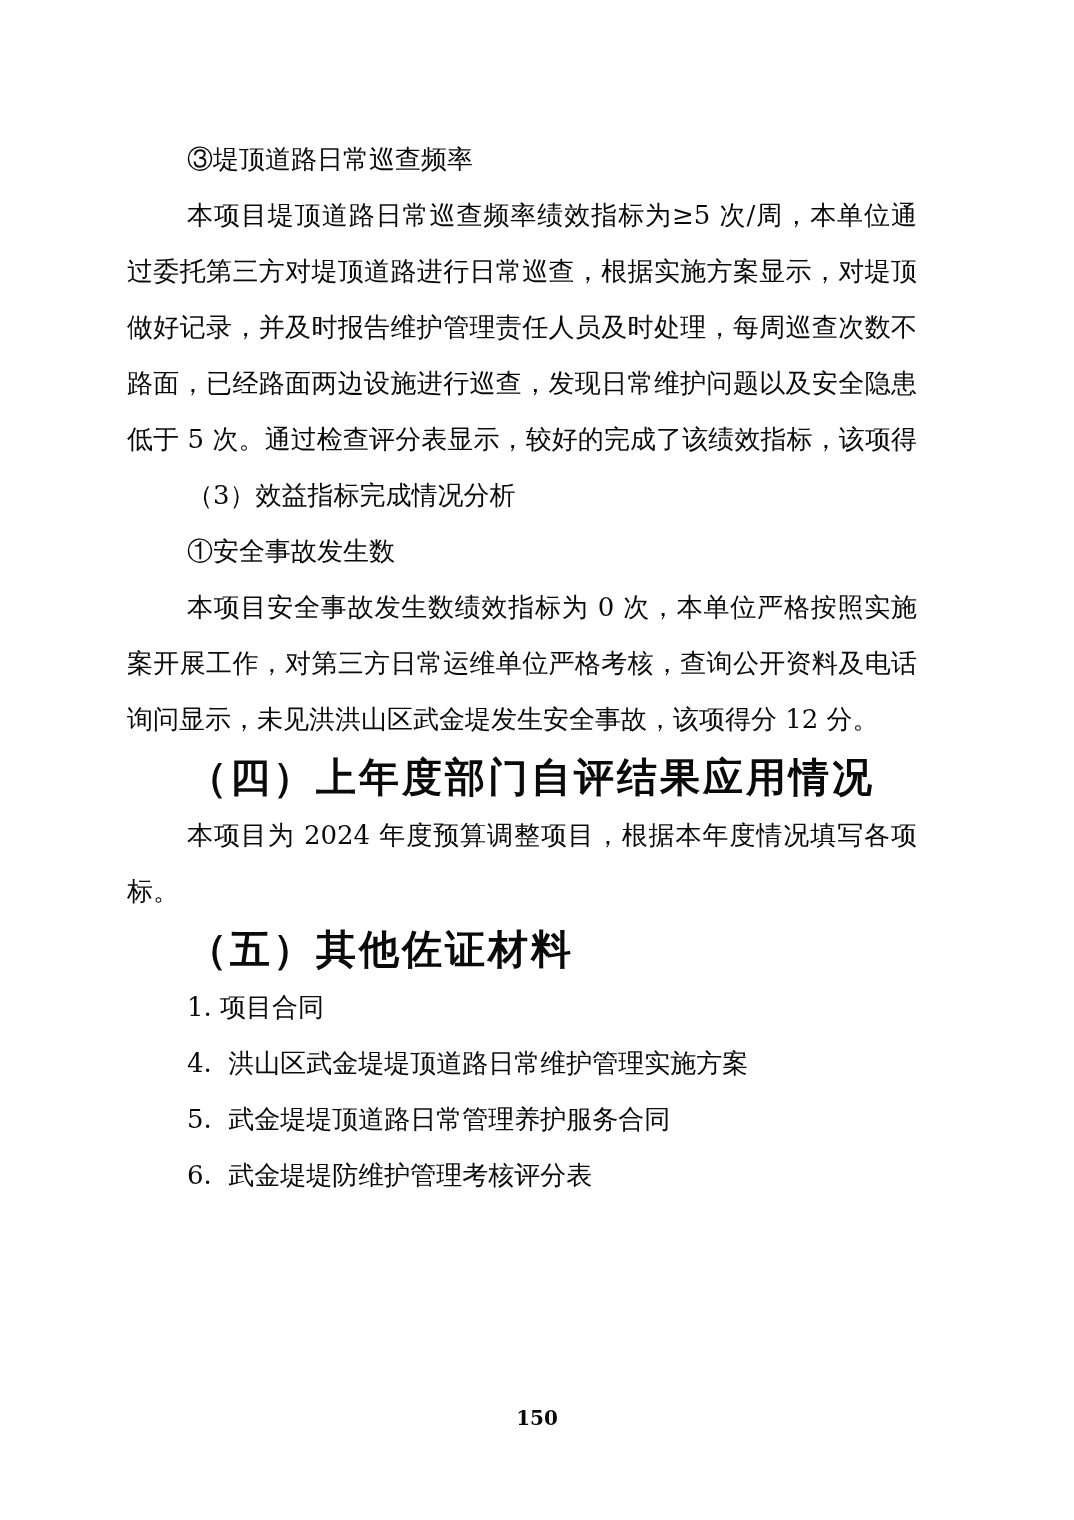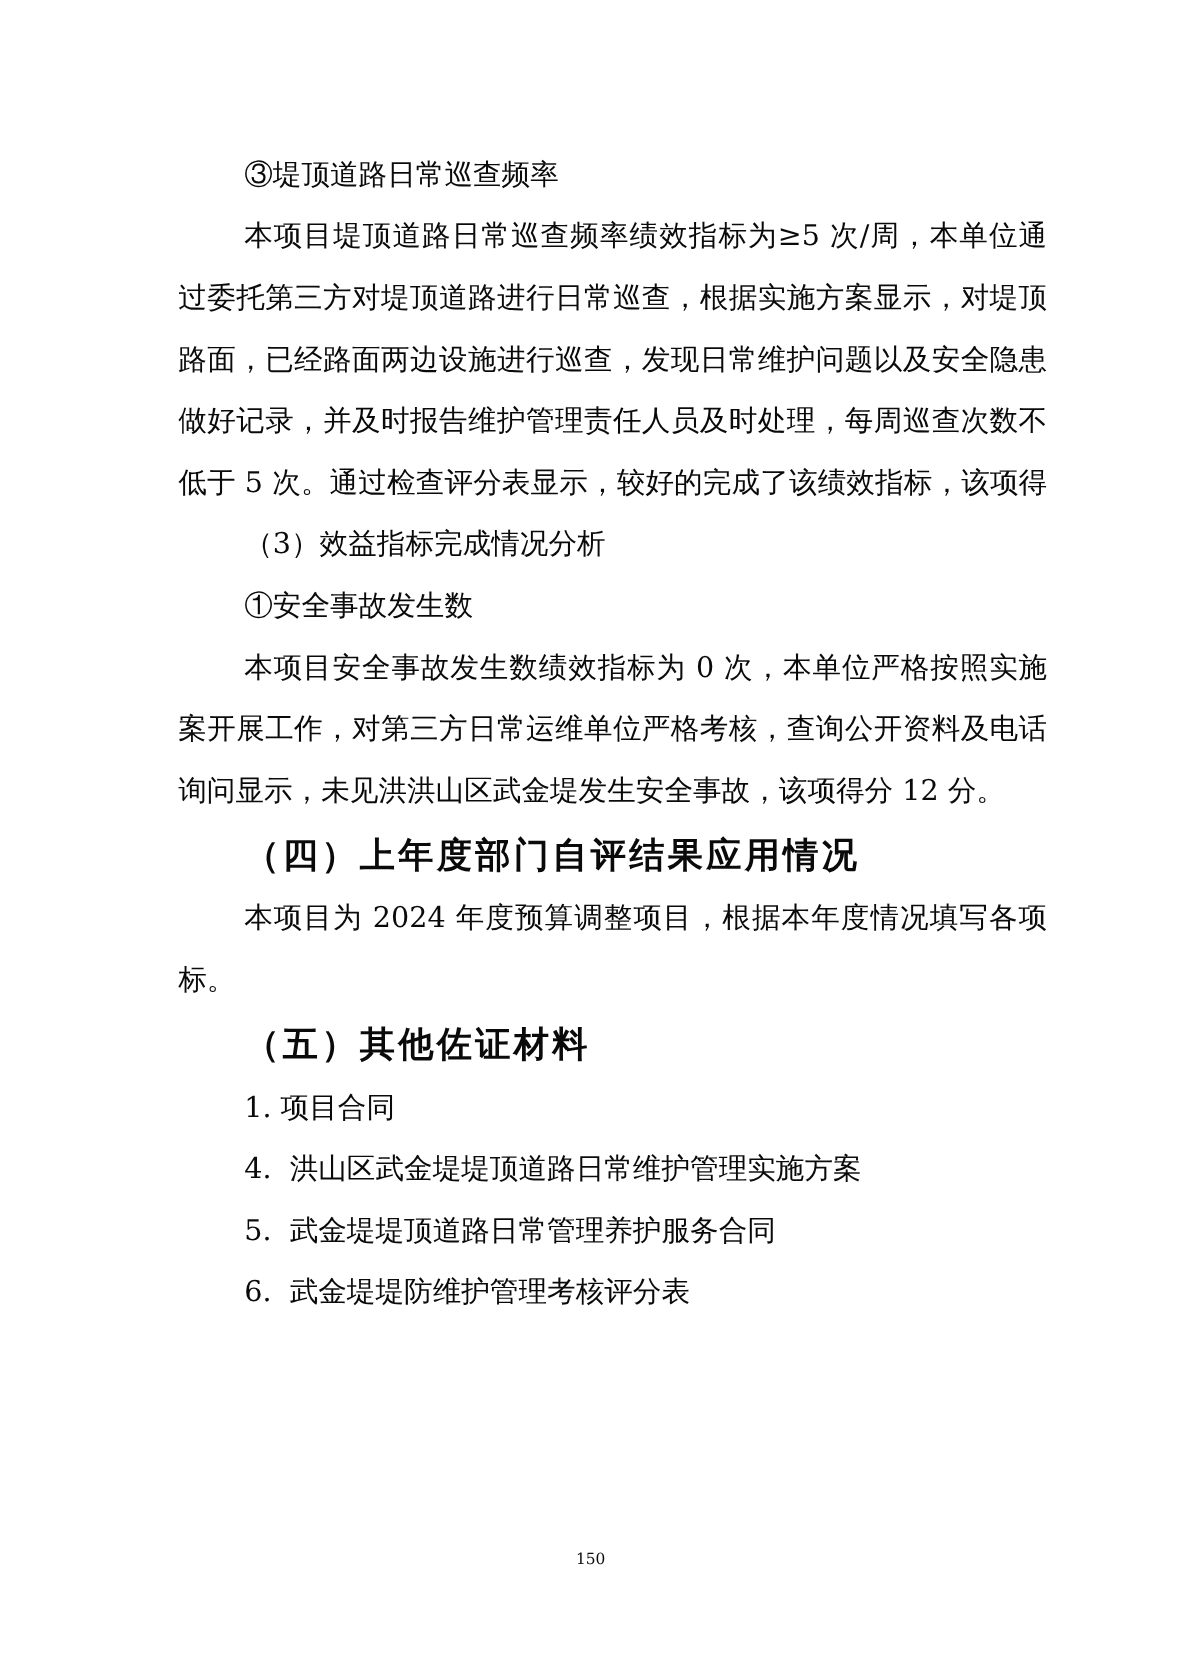--- a/index.html
+++ b/index.html
@@ -11,69 +11,70 @@
     position: relative;
     width: 1074px;
     height: 1520px;
     background: #ffffff;
     overflow: hidden;
     font-family: "DejaVu Serif", "Liberation Serif", serif;
     color: #000000;
   }
   .doc-body {
     position: absolute;
-    left: 162px;
+    left: 127px;
     top: 131px;
     width: 790px;
   }
   .line {
     font-size: 26px;
     line-height: 56px;
     height: 56px;
     color: #0a0a0a;
     font-family: "DejaVu Serif", "Liberation Serif", serif;
     white-space: normal;
     overflow: hidden;
   }
   .line.indent {
     text-indent: 60px;
   }
   .line.justify {
     text-align: justify;
     text-align-last: justify;
   }
   .line.heading {
-    font-size: 32px;
+    font-size: 40px;
     line-height: 60px;
     height: 60px;
     font-weight: bold;
     letter-spacing: 3px;
   }
   .footer {
     position: absolute;
     left: 0;
     top: 1390px;
     width: 100%;
     text-align: center;
-    font-size: 14px;
+    font-size: 20px;
     line-height: 56px;
     color: #0a0a0a;
     font-family: "DejaVu Serif", "Liberation Serif", serif;
+    font-weight: bold;
   }
 </style>
 </head>
 <body>
 
 <div class="page">
   <div class="doc-body">
       <div class="line body indent">③堤顶道路日常巡查频率</div>
       <div class="line body indent justify">本项目堤顶道路日常巡查频率绩效指标为≥5 次/周，本单位通</div>
       <div class="line body justify">过委托第三方对堤顶道路进行日常巡查，根据实施方案显示，对堤顶</div>
+      <div class="line body justify">做好记录，并及时报告维护管理责任人员及时处理，每周巡查次数不</div>
       <div class="line body justify">路面，已经路面两边设施进行巡查，发现日常维护问题以及安全隐患</div>
-      <div class="line body justify">做好记录，并及时报告维护管理责任人员及时处理，每周巡查次数不</div>
       <div class="line body justify">低于 5 次。通过检查评分表显示，较好的完成了该绩效指标，该项得</div>
       <div class="line body indent">（3）效益指标完成情况分析</div>
       <div class="line body indent">①安全事故发生数</div>
       <div class="line body indent justify">本项目安全事故发生数绩效指标为 0 次，本单位严格按照实施方</div>
       <div class="line body justify">案开展工作，对第三方日常运维单位严格考核，查询公开资料及电话</div>
       <div class="line body">询问显示，未见洪洪山区武金堤发生安全事故，该项得分 12 分。</div>
       <div class="line heading indent">（四）上年度部门自评结果应用情况</div>
       <div class="line body indent justify">本项目为 2024 年度预算调整项目，根据本年度情况填写各项指</div>
       <div class="line body">标。</div>
       <div class="line heading indent">（五）其他佐证材料</div>

